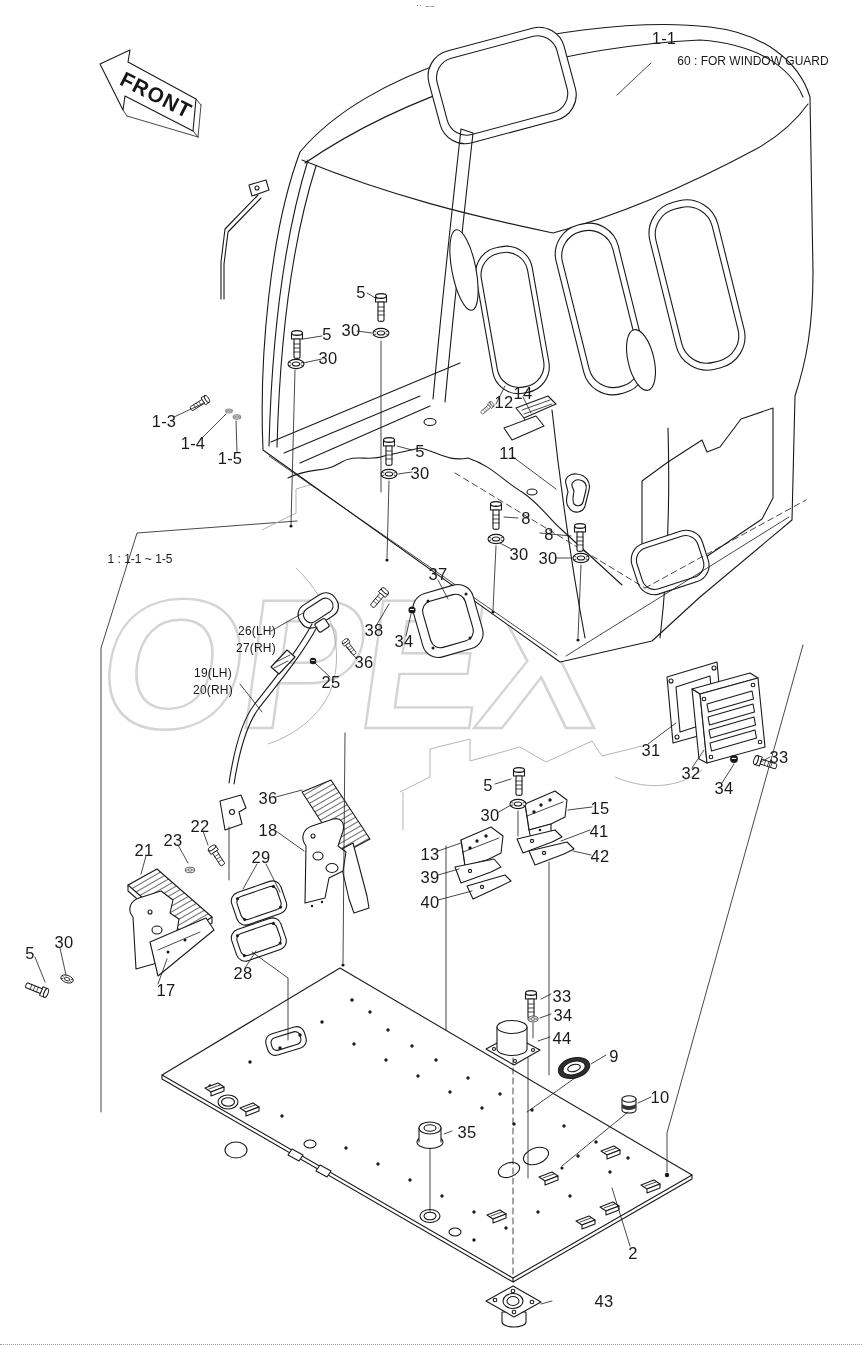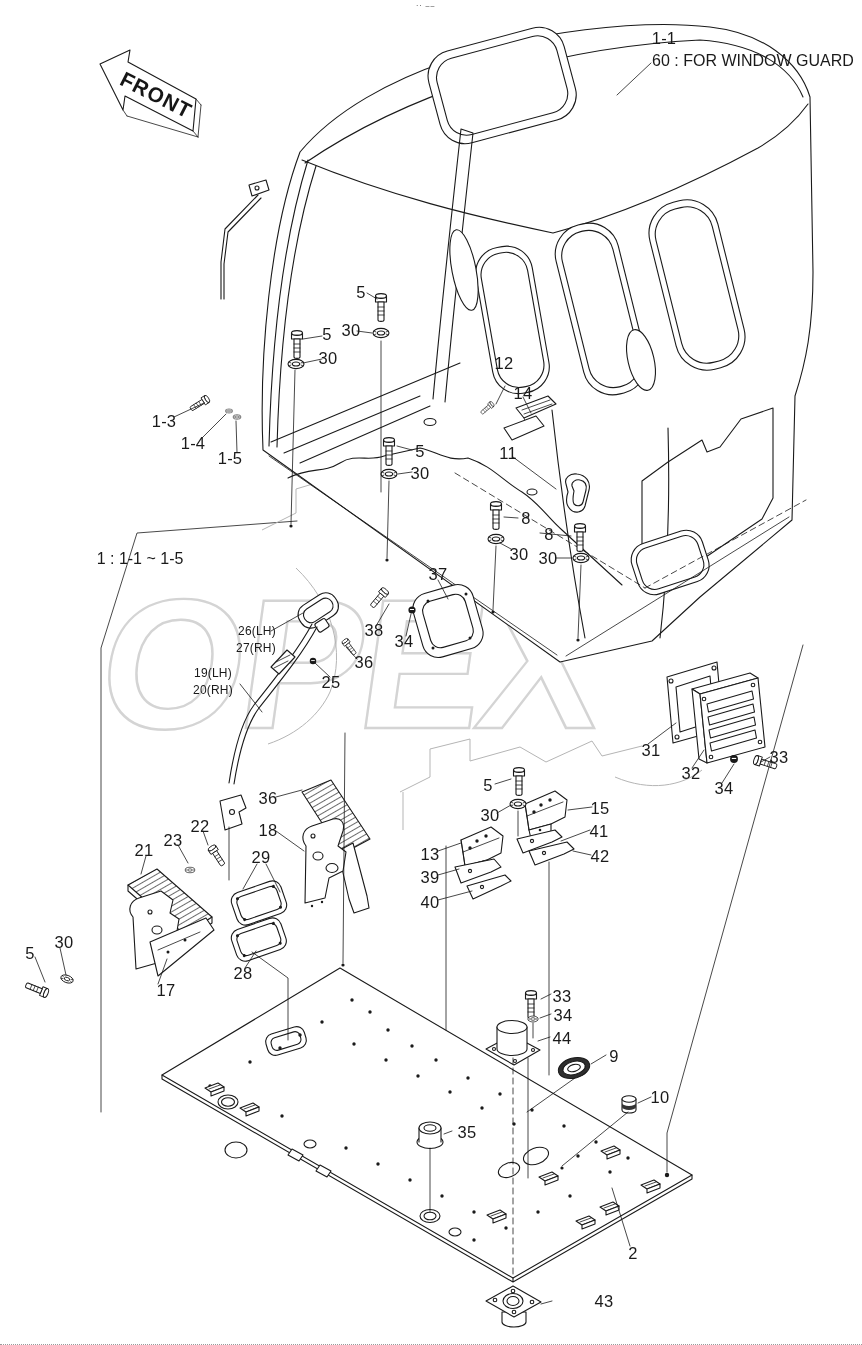--- a/index.html
+++ b/index.html
@@ -10,21 +10,21 @@
   .fw{fill:#ffffff;stroke:#1a1a1a;stroke-width:1.1;stroke-linejoin:round}
   .thin{stroke-width:.8}
   .dash{stroke-dasharray:6 4}
   .ph{fill:none;stroke:#b5b5b5;stroke-width:1;stroke-linejoin:round}
   .dot{fill:#1a1a1a;stroke:none}
   .wm{fill:none;stroke:#d4d4d4;stroke-width:2.4}
   #callout-layer{position:absolute;left:0;top:0;width:779px;height:1345px;pointer-events:none}
   .callout{position:absolute;transform:translate(-50%,-50%);font-size:16.5px;
            white-space:nowrap;letter-spacing:.2px;color:#1a1a1a}
   .callout.small{font-size:12px}
-  .note{position:absolute;transform:translate(-50%,-50%);font-size:16px;white-space:nowrap;color:#1a1a1a}
+  .note{position:absolute;transform:translate(-50%,-50%);font-size:12px;white-space:nowrap;color:#1a1a1a}
   .tinymark{position:absolute;left:416px;top:2px;font-size:7px;color:#444;letter-spacing:1px}
   .bottom-edge{position:absolute;left:0;bottom:0;width:100%;border-bottom:1px dotted #9a9a9a}
 </style>
 </head>
 <body>
 
 <svg id="art" width="862" height="1345" viewBox="0 0 862 1345">
   <defs>
     <pattern id="hat" width="5" height="5" patternUnits="userSpaceOnUse" patternTransform="rotate(60)">
       <line x1="0" y1="0" x2="0" y2="5" stroke="#1a1a1a" stroke-width="1.3"></line>
@@ -380,21 +380,21 @@
 
 <div id="callout-layer">
     <div class="callout" style="left: 664px; top: 38px;">1-1</div>
     <div class="callout" style="left: 361px; top: 292px;">5</div>
     <div class="callout" style="left: 351px; top: 330px;">30</div>
     <div class="callout" style="left: 327px; top: 334px;">5</div>
     <div class="callout" style="left: 328px; top: 358px;">30</div>
     <div class="callout" style="left: 164px; top: 421px;">1-3</div>
     <div class="callout" style="left: 193px; top: 443px;">1-4</div>
     <div class="callout" style="left: 230px; top: 458px;">1-5</div>
-    <div class="callout" style="left: 504px; top: 363px;">12</div>
+    <div class="callout" style="left: 504px; top: 402px;">12</div>
     <div class="callout" style="left: 523px; top: 393px;">14</div>
     <div class="callout" style="left: 508px; top: 453px;">11</div>
     <div class="callout" style="left: 420px; top: 451px;">5</div>
     <div class="callout" style="left: 420px; top: 473px;">30</div>
     <div class="callout" style="left: 526px; top: 518px;">8</div>
     <div class="callout" style="left: 549px; top: 534px;">8</div>
     <div class="callout" style="left: 519px; top: 554px;">30</div>
     <div class="callout" style="left: 548px; top: 558px;">30</div>
     <div class="callout" style="left: 438px; top: 574px;">37</div>
     <div class="callout" style="left: 374px; top: 630px;">38</div>

